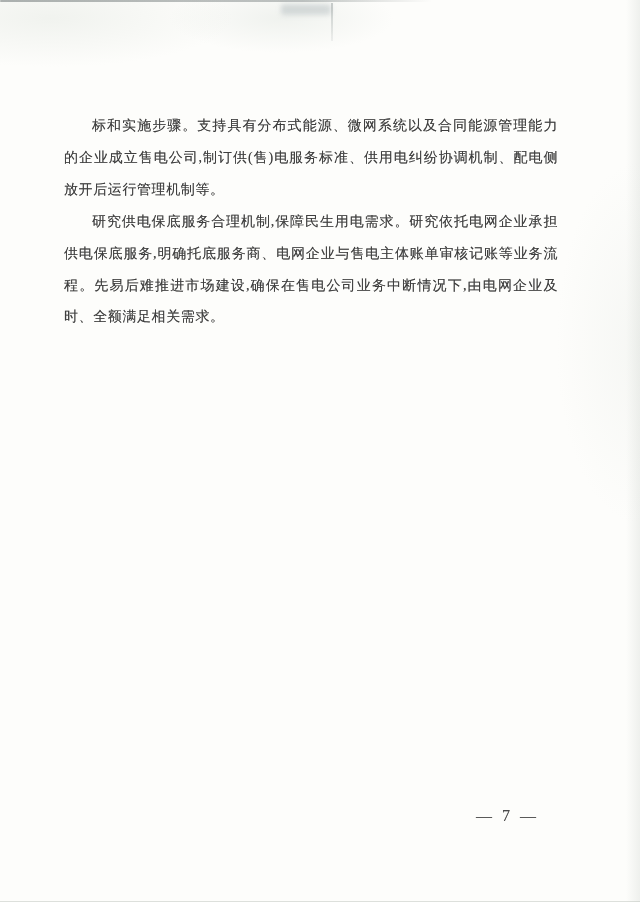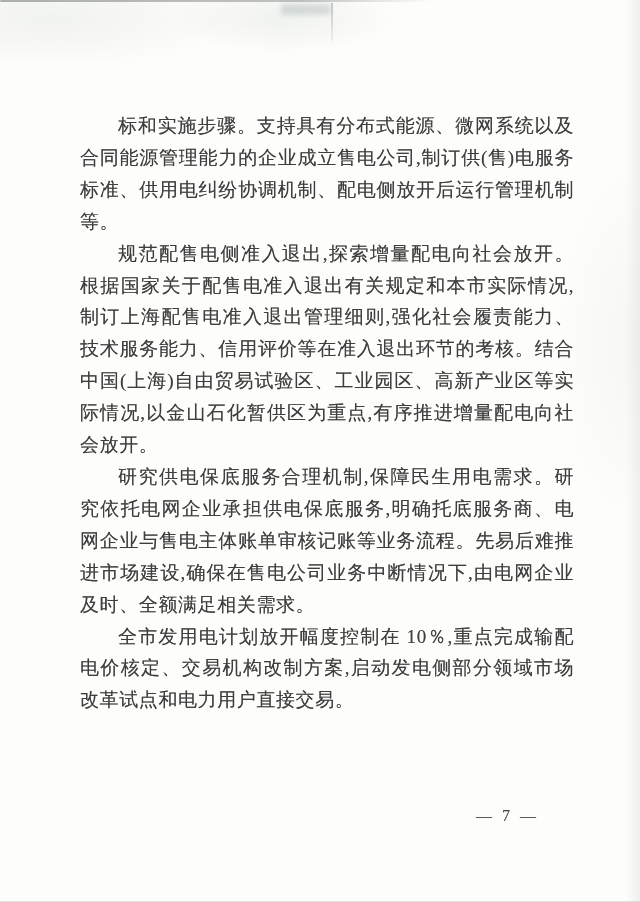--- a/index.html
+++ b/index.html
@@ -45,25 +45,25 @@
   }
   .bottom-edge-line {
     position: absolute;
     left: 0; bottom: 0;
     width: 100%; height: 1px;
     background: rgba(190,196,190,0.5);
   }
   
   .doc-body {
     position: absolute;
-    left: 80px;
+    left: 64px;
     top: 110px;
     width: 494px;
     color: #3e3e3e;
-    font-size: 19px;
+    font-size: 14px;
     line-height: 31.9px;
     letter-spacing: 0.6px;
     text-align: justify;
     text-justify: inter-character;
     text-shadow: 0 0 0.6px rgba(62,62,62,0.55);
   }
   .doc-body p {
     margin: 0;
     text-indent: 2em;
   }
@@ -97,20 +97,18 @@
 
 <div class="page">
 
   <div class="top-edge-line"></div>
   <div class="artifact-smudge"></div>
   <div class="artifact-vline"></div>
   <div class="bottom-edge-line"></div>
 
   <div class="doc-body">
     <p>标和实施步骤。支持具有分布式能源、微网系统以及合同能源管理能力的企业成立售电公司,制订供(售)电服务标准、供用电纠纷协调机制、配电侧放开后运行管理机制等。</p>
-    <p>规范配售电侧准入退出,探索增量配电向社会放开。根据国家关于配售电准入退出有关规定和本市实际情况,制订上海配售电准入退出管理细则,强化社会履责能力、技术服务能力、信用评价等在准入退出环节的考核。结合中国(上海)自由贸易试验区、工业园区、高新产业区等实际情况,以金山石化暂供区为重点,有序推进增量配电向社会放开。</p>
     <p>研究供电保底服务合理机制,保障民生用电需求。研究依托电网企业承担供电保底服务,明确托底服务商、电网企业与售电主体账单审核记账等业务流程。先易后难推进市场建设,确保在售电公司业务中断情况下,由电网企业及时、全额满足相关需求。</p>
-    <p>全市发用电计划放开幅度控制在 10％,重点完成输配电价核定、交易机构改制方案,启动发电侧部分领域市场改革试点和电力用户直接交易。</p>
   </div>
 
   <div class="page-number">— 7 —</div>
 
 </div>
 
 </body></html>

